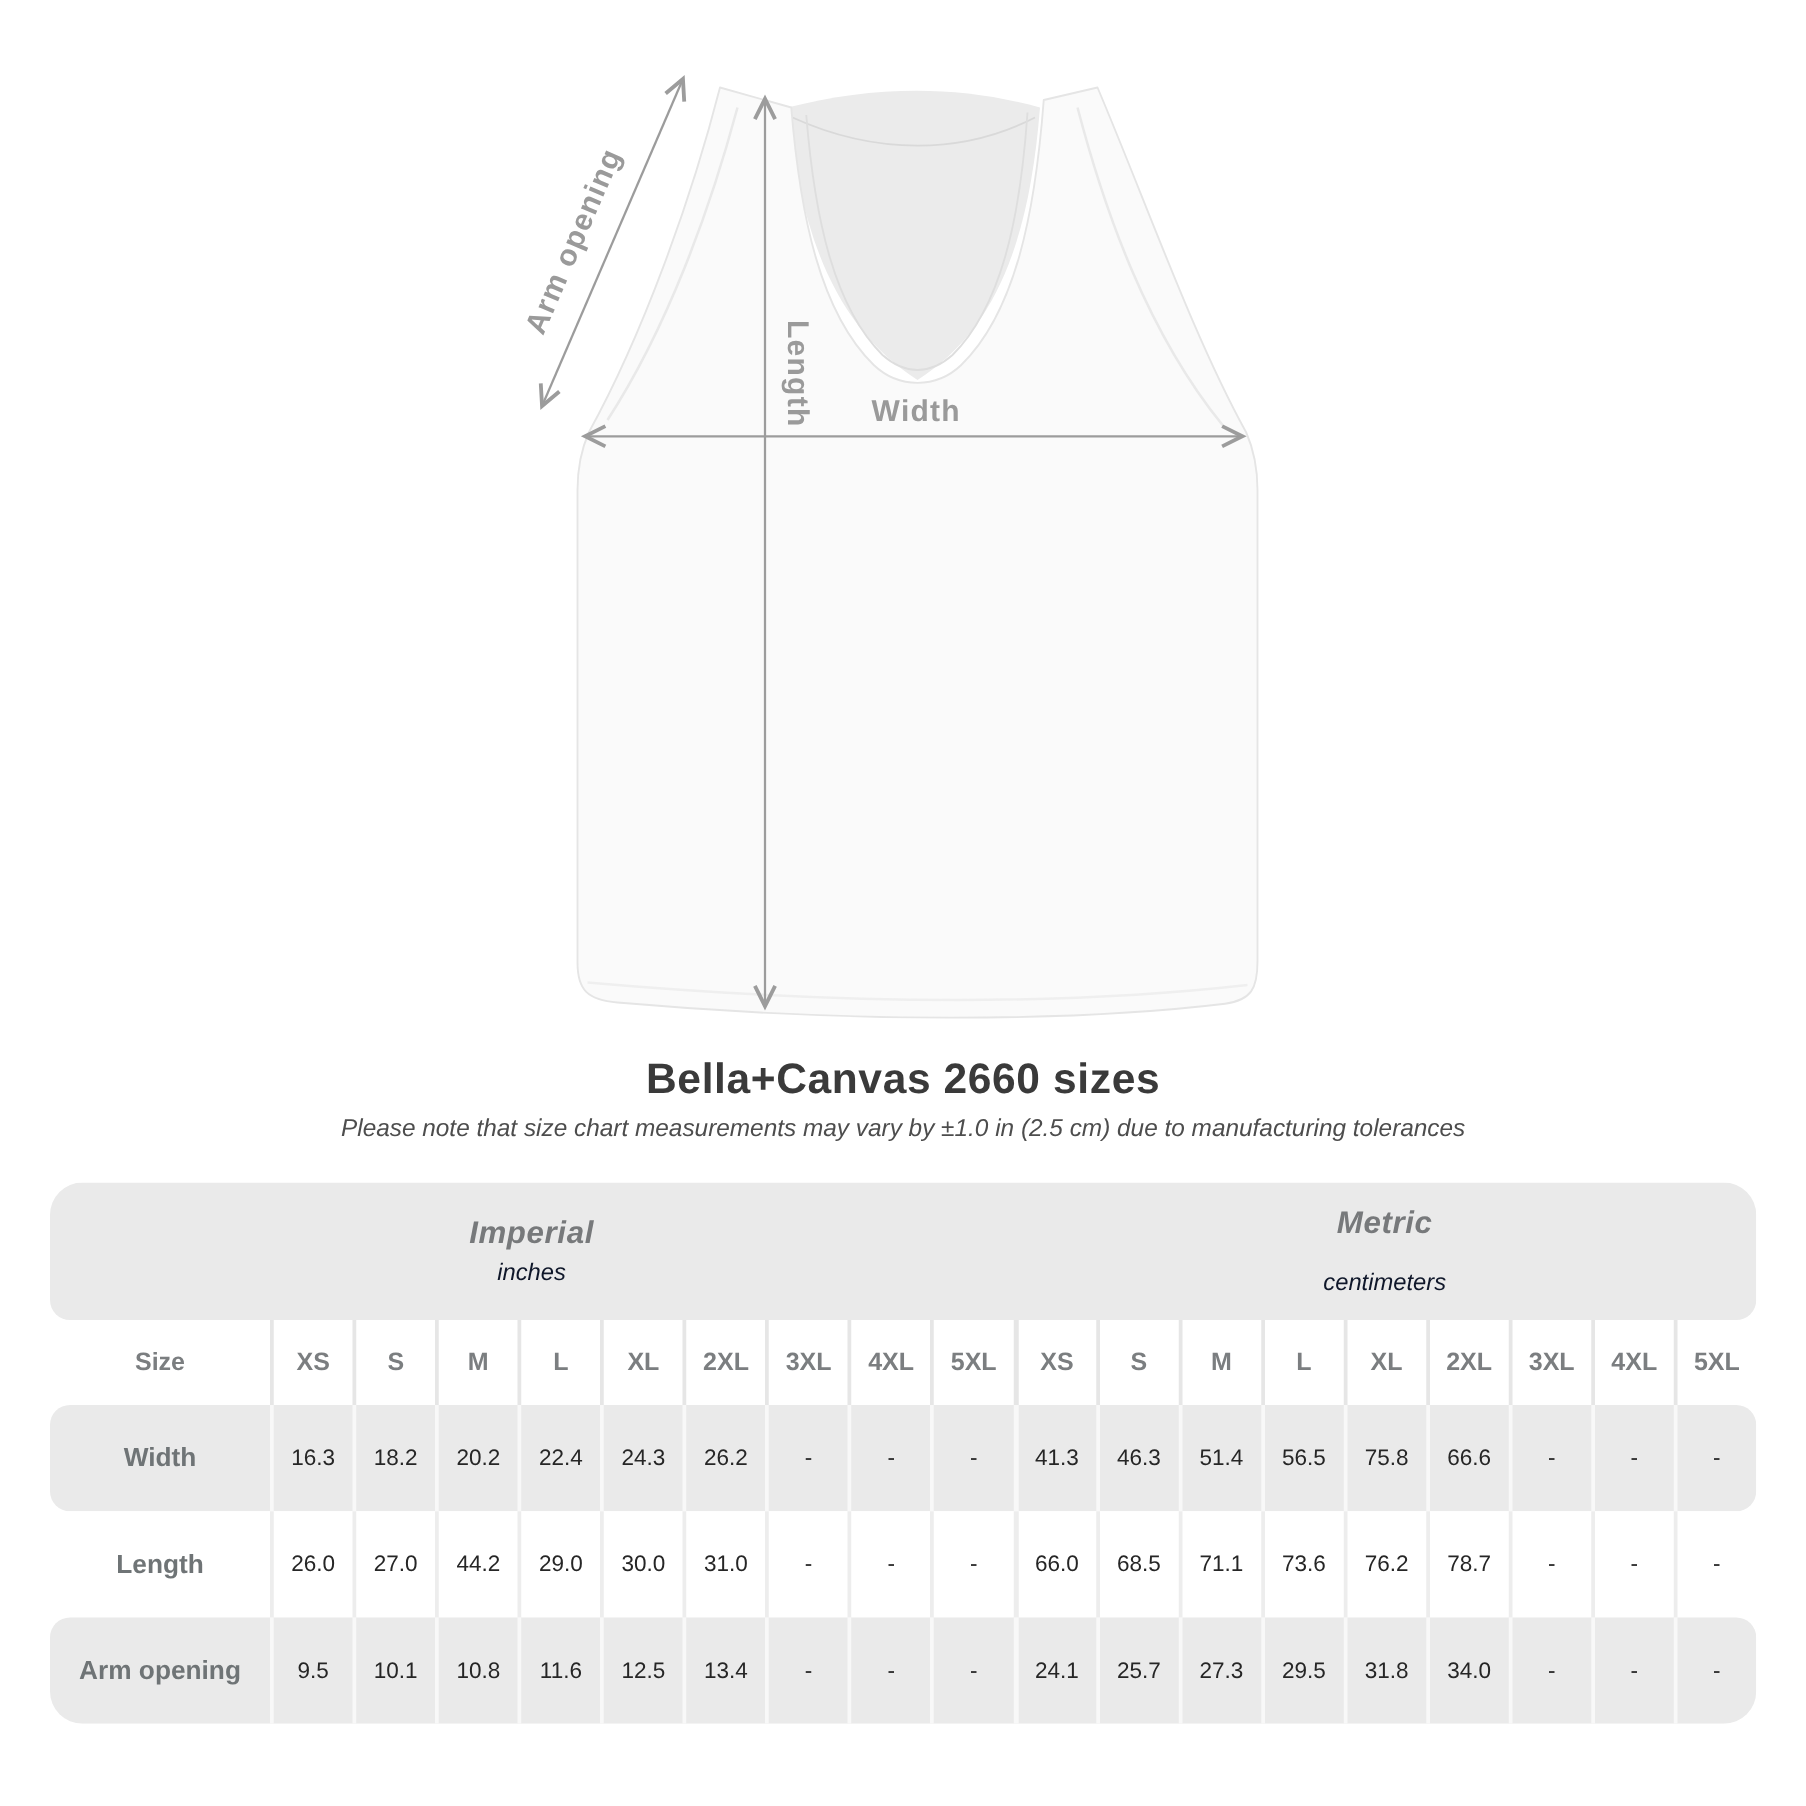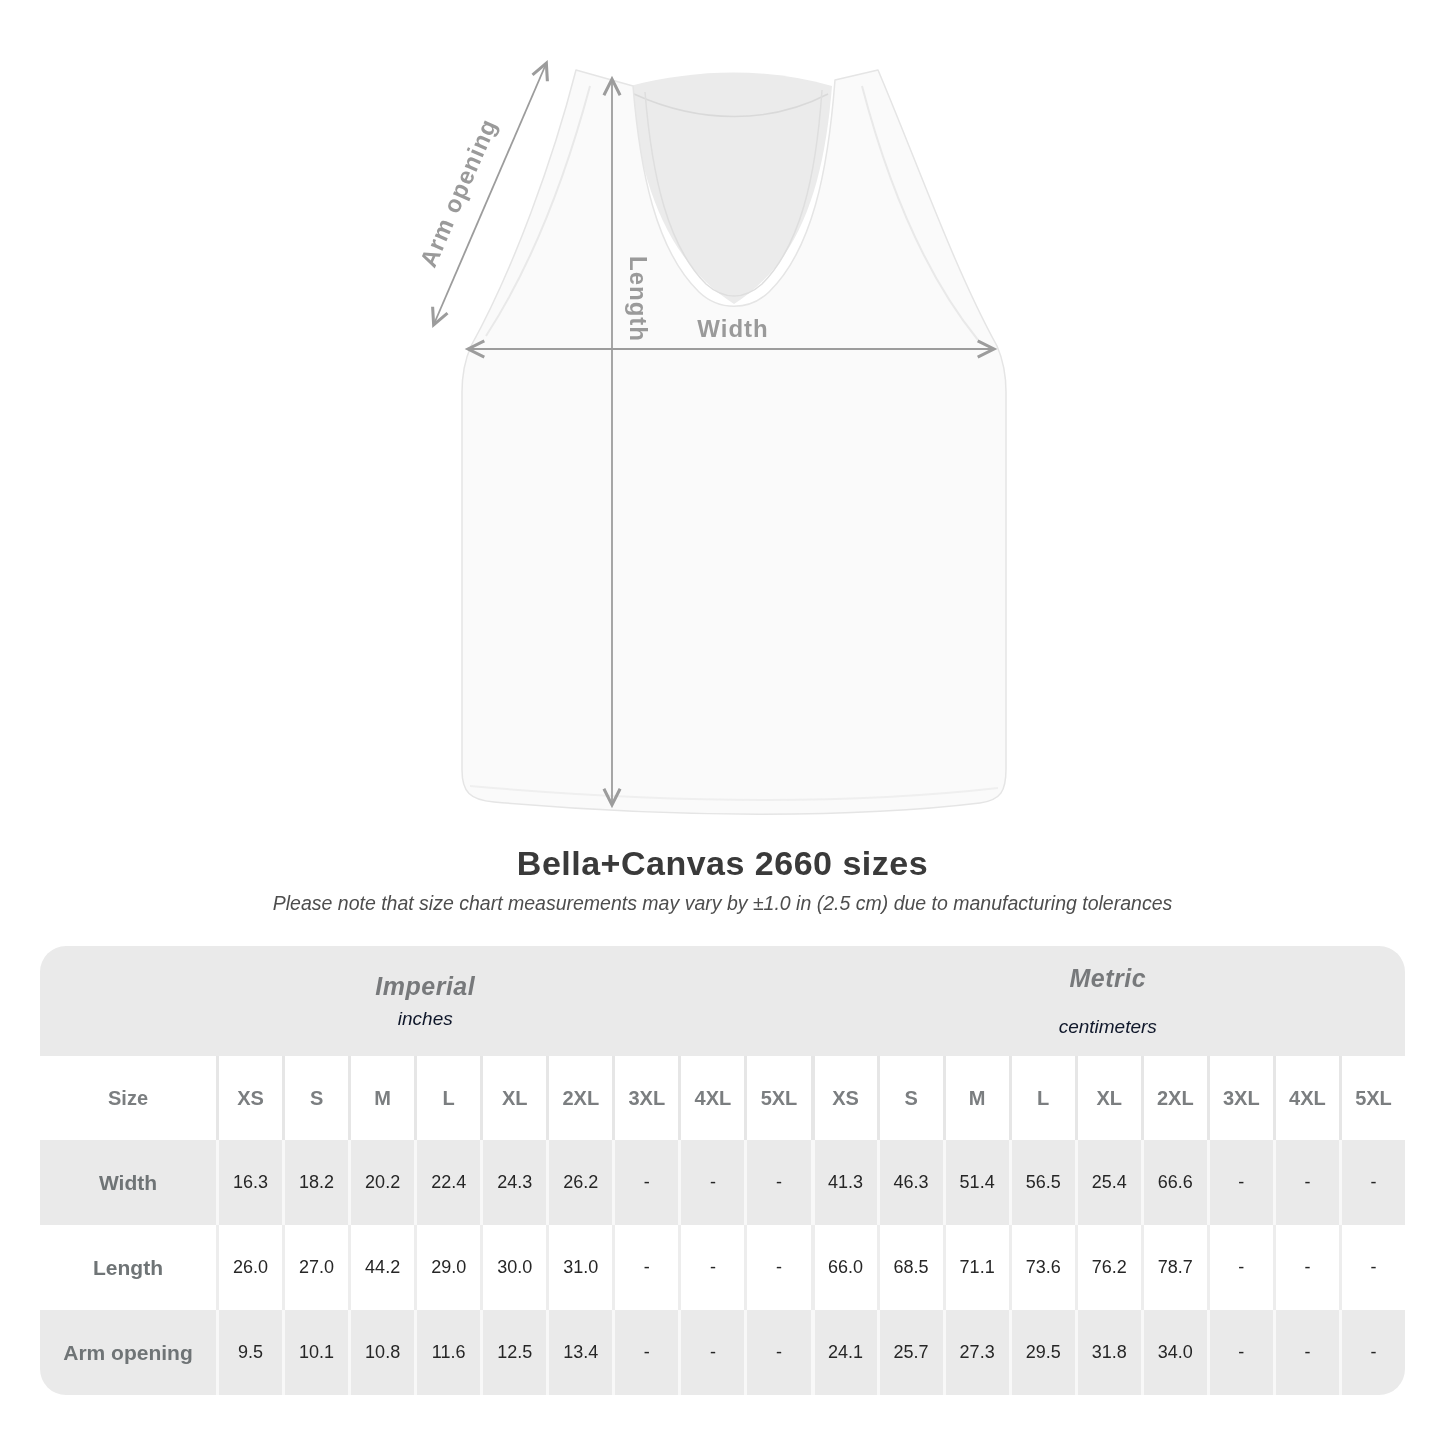--- a/index.html
+++ b/index.html
@@ -30,38 +30,39 @@
 
   .size-table {
     width: 1365px;
     margin: 31px 40px 0 40px;
     border-radius: 26px;
     overflow: hidden;
   }
   .trow {
     display: grid;
     grid-template-columns: 176px repeat(18, 1fr);
+    border-radius: 16px;
   }
   .band { height: 110px; background: #eaeaea; }
   .band .group {
     display: flex; flex-direction: column;
     align-items: center; justify-content: center;
   }
   .band .g-imperial { grid-column: 1 / 11; }
   .band .g-metric  { grid-column: 11 / 20; gap: 16px; }
   .g-label {
     font-size: 25px; font-weight: bold; font-style: italic;
     color: #77797b; letter-spacing: 0.5px;
   }
   .g-unit {
     font-size: 19px; font-style: italic;
     color: #0f172a; margin-top: 7px;
   }
 
-  .colhead { height: 84px; background: #ffffff; text-align: right; }
+  .colhead { height: 68px; background: #ffffff; text-align: right; }
   .colhead .cell {
     font-size: 20px; font-weight: bold; color: #7b7e80;
   }
   .drow { height: 85px; }
   .drow.gray { background: #eaeaea; }
   .drow.white { background: #ffffff; }
 
   .cell {
     display: flex; align-items: center; justify-content: center;
     height: 100%;
@@ -176,21 +177,21 @@
         <div class="cell sep value">22.4</div>
         <div class="cell sep value">24.3</div>
         <div class="cell sep value">26.2</div>
         <div class="cell sep value">-</div>
         <div class="cell sep value">-</div>
         <div class="cell sep value">-</div>
         <div class="cell sep value groupsep">41.3</div>
         <div class="cell sep value">46.3</div>
         <div class="cell sep value">51.4</div>
         <div class="cell sep value">56.5</div>
-        <div class="cell sep value">25.4</div>
+        <div class="cell sep value">75.8</div>
         <div class="cell sep value">66.6</div>
         <div class="cell sep value">-</div>
         <div class="cell sep value">-</div>
         <div class="cell sep value">-</div>
       </div>
       <div class="trow drow white">
         <div class="cell row-label">Length</div>
         <div class="cell sep value">26.0</div>
         <div class="cell sep value">27.0</div>
         <div class="cell sep value">44.2</div>

